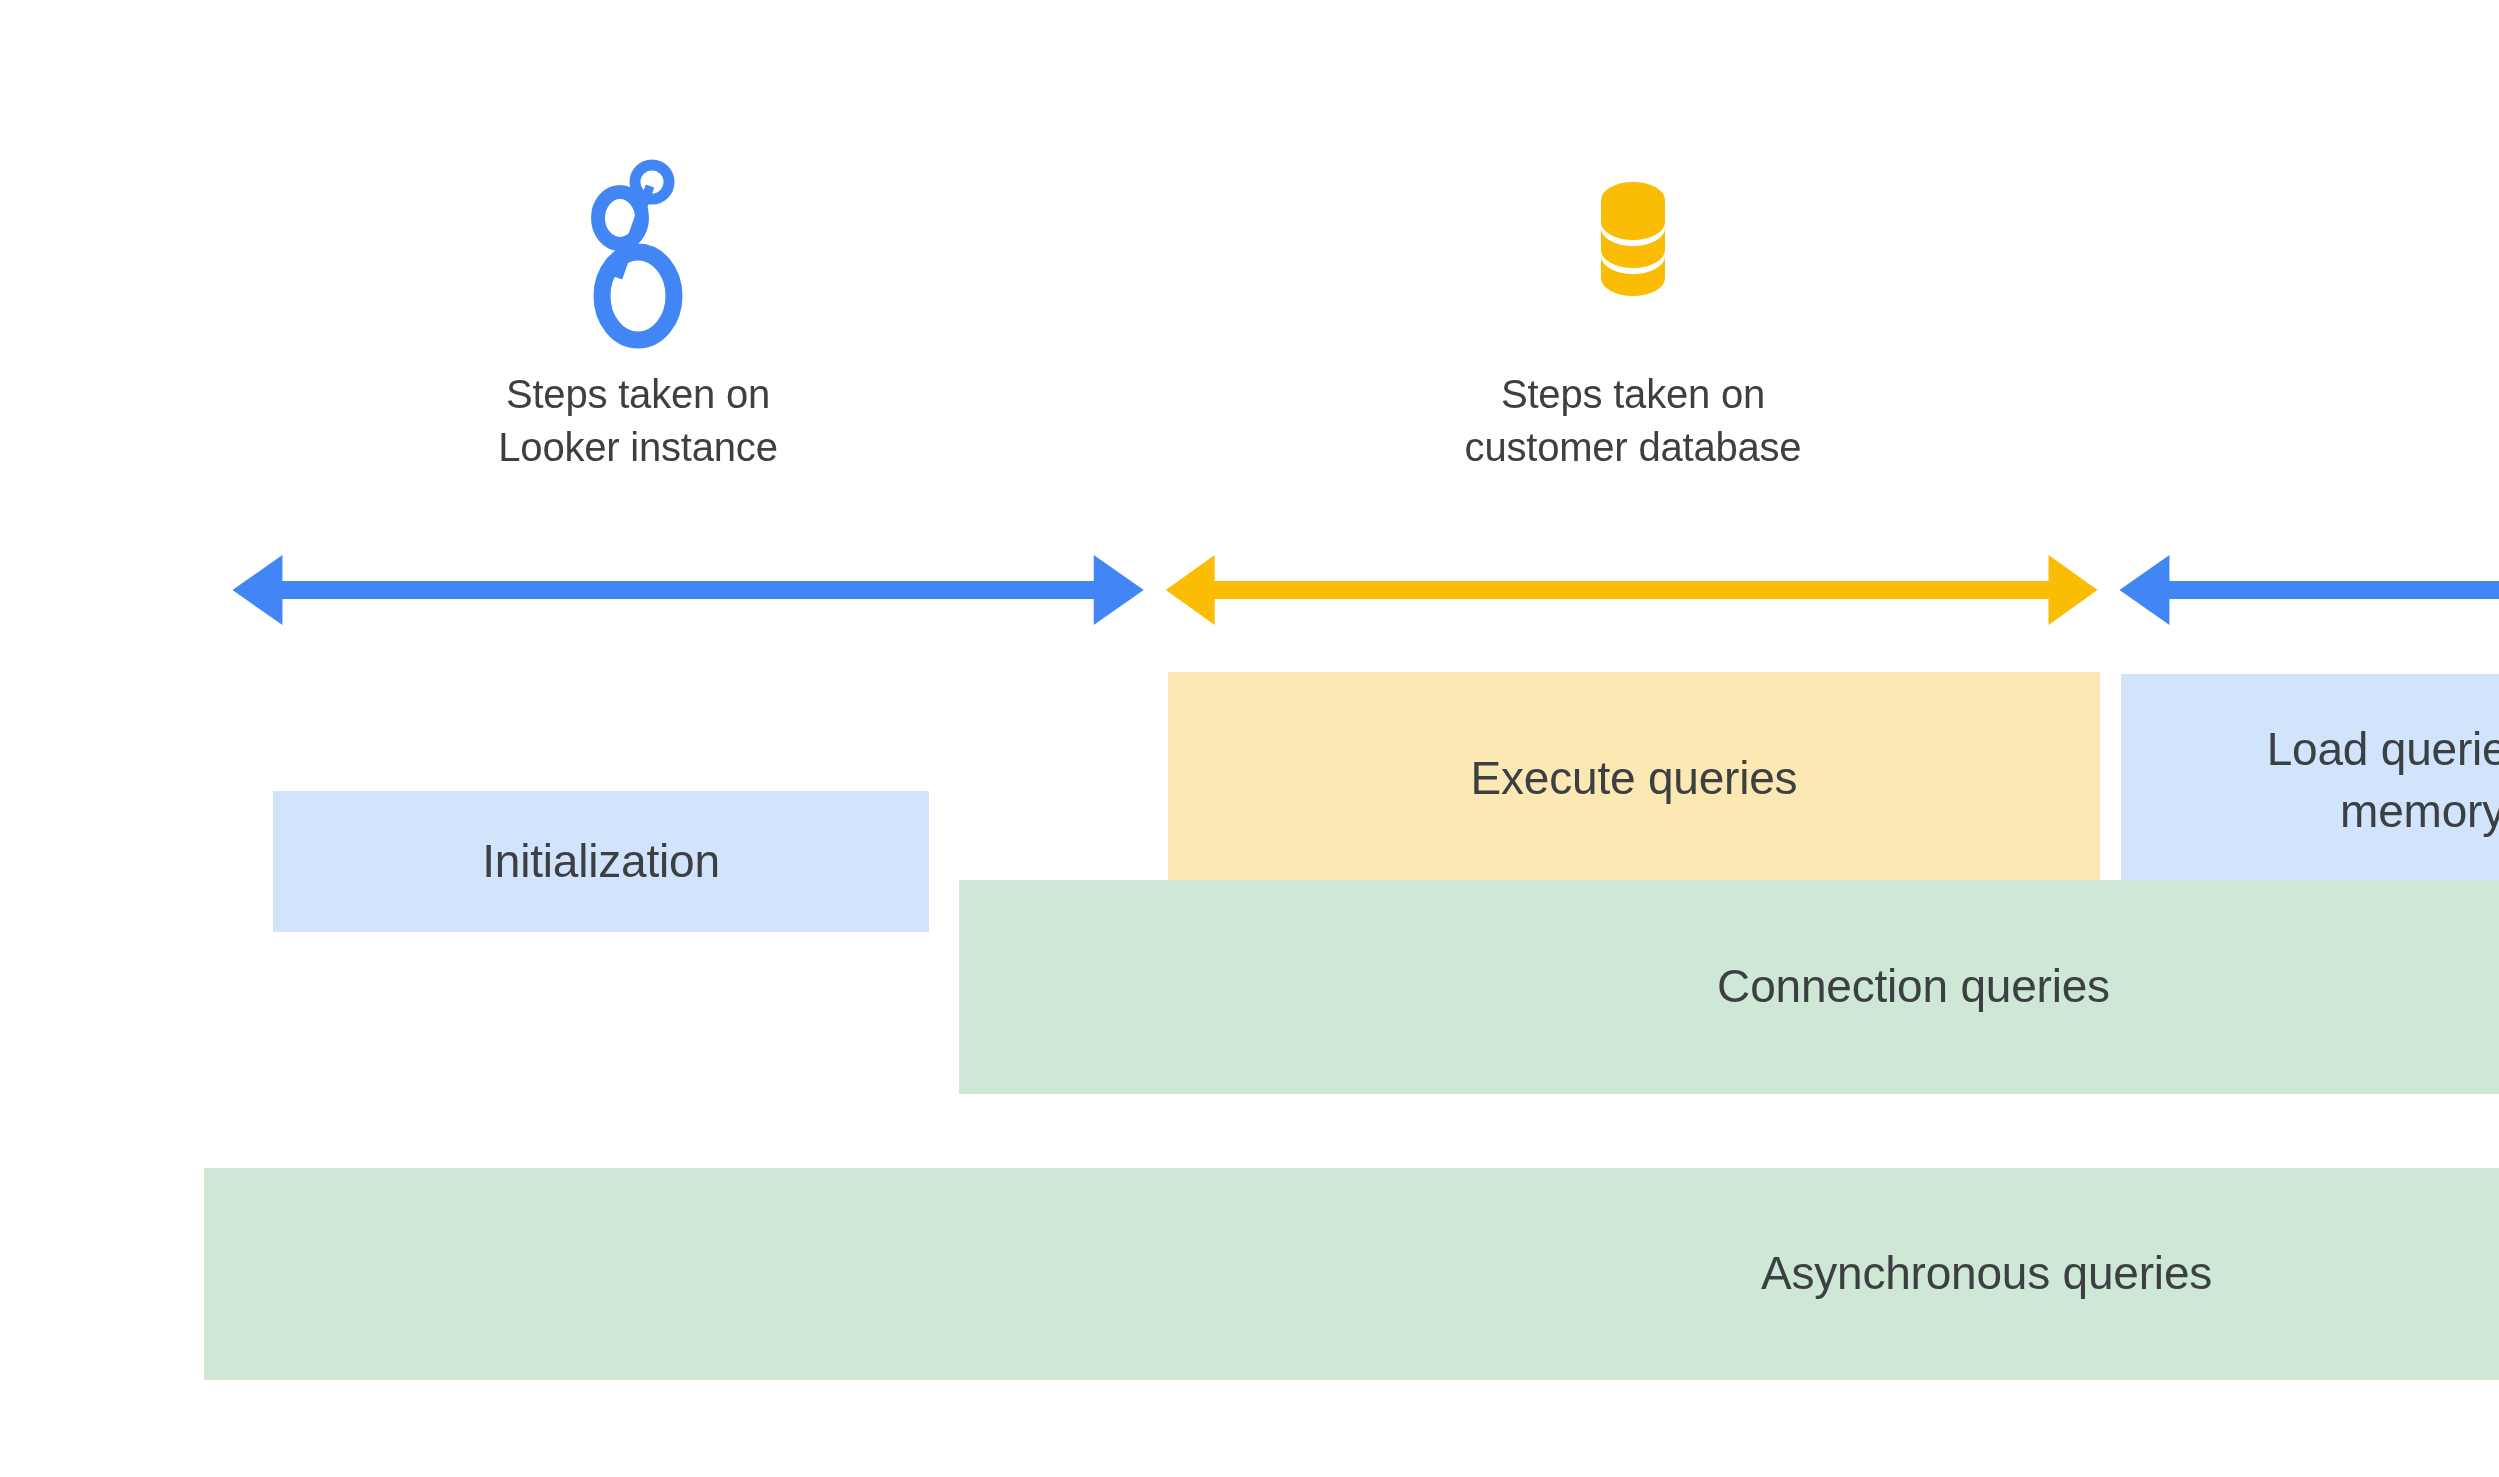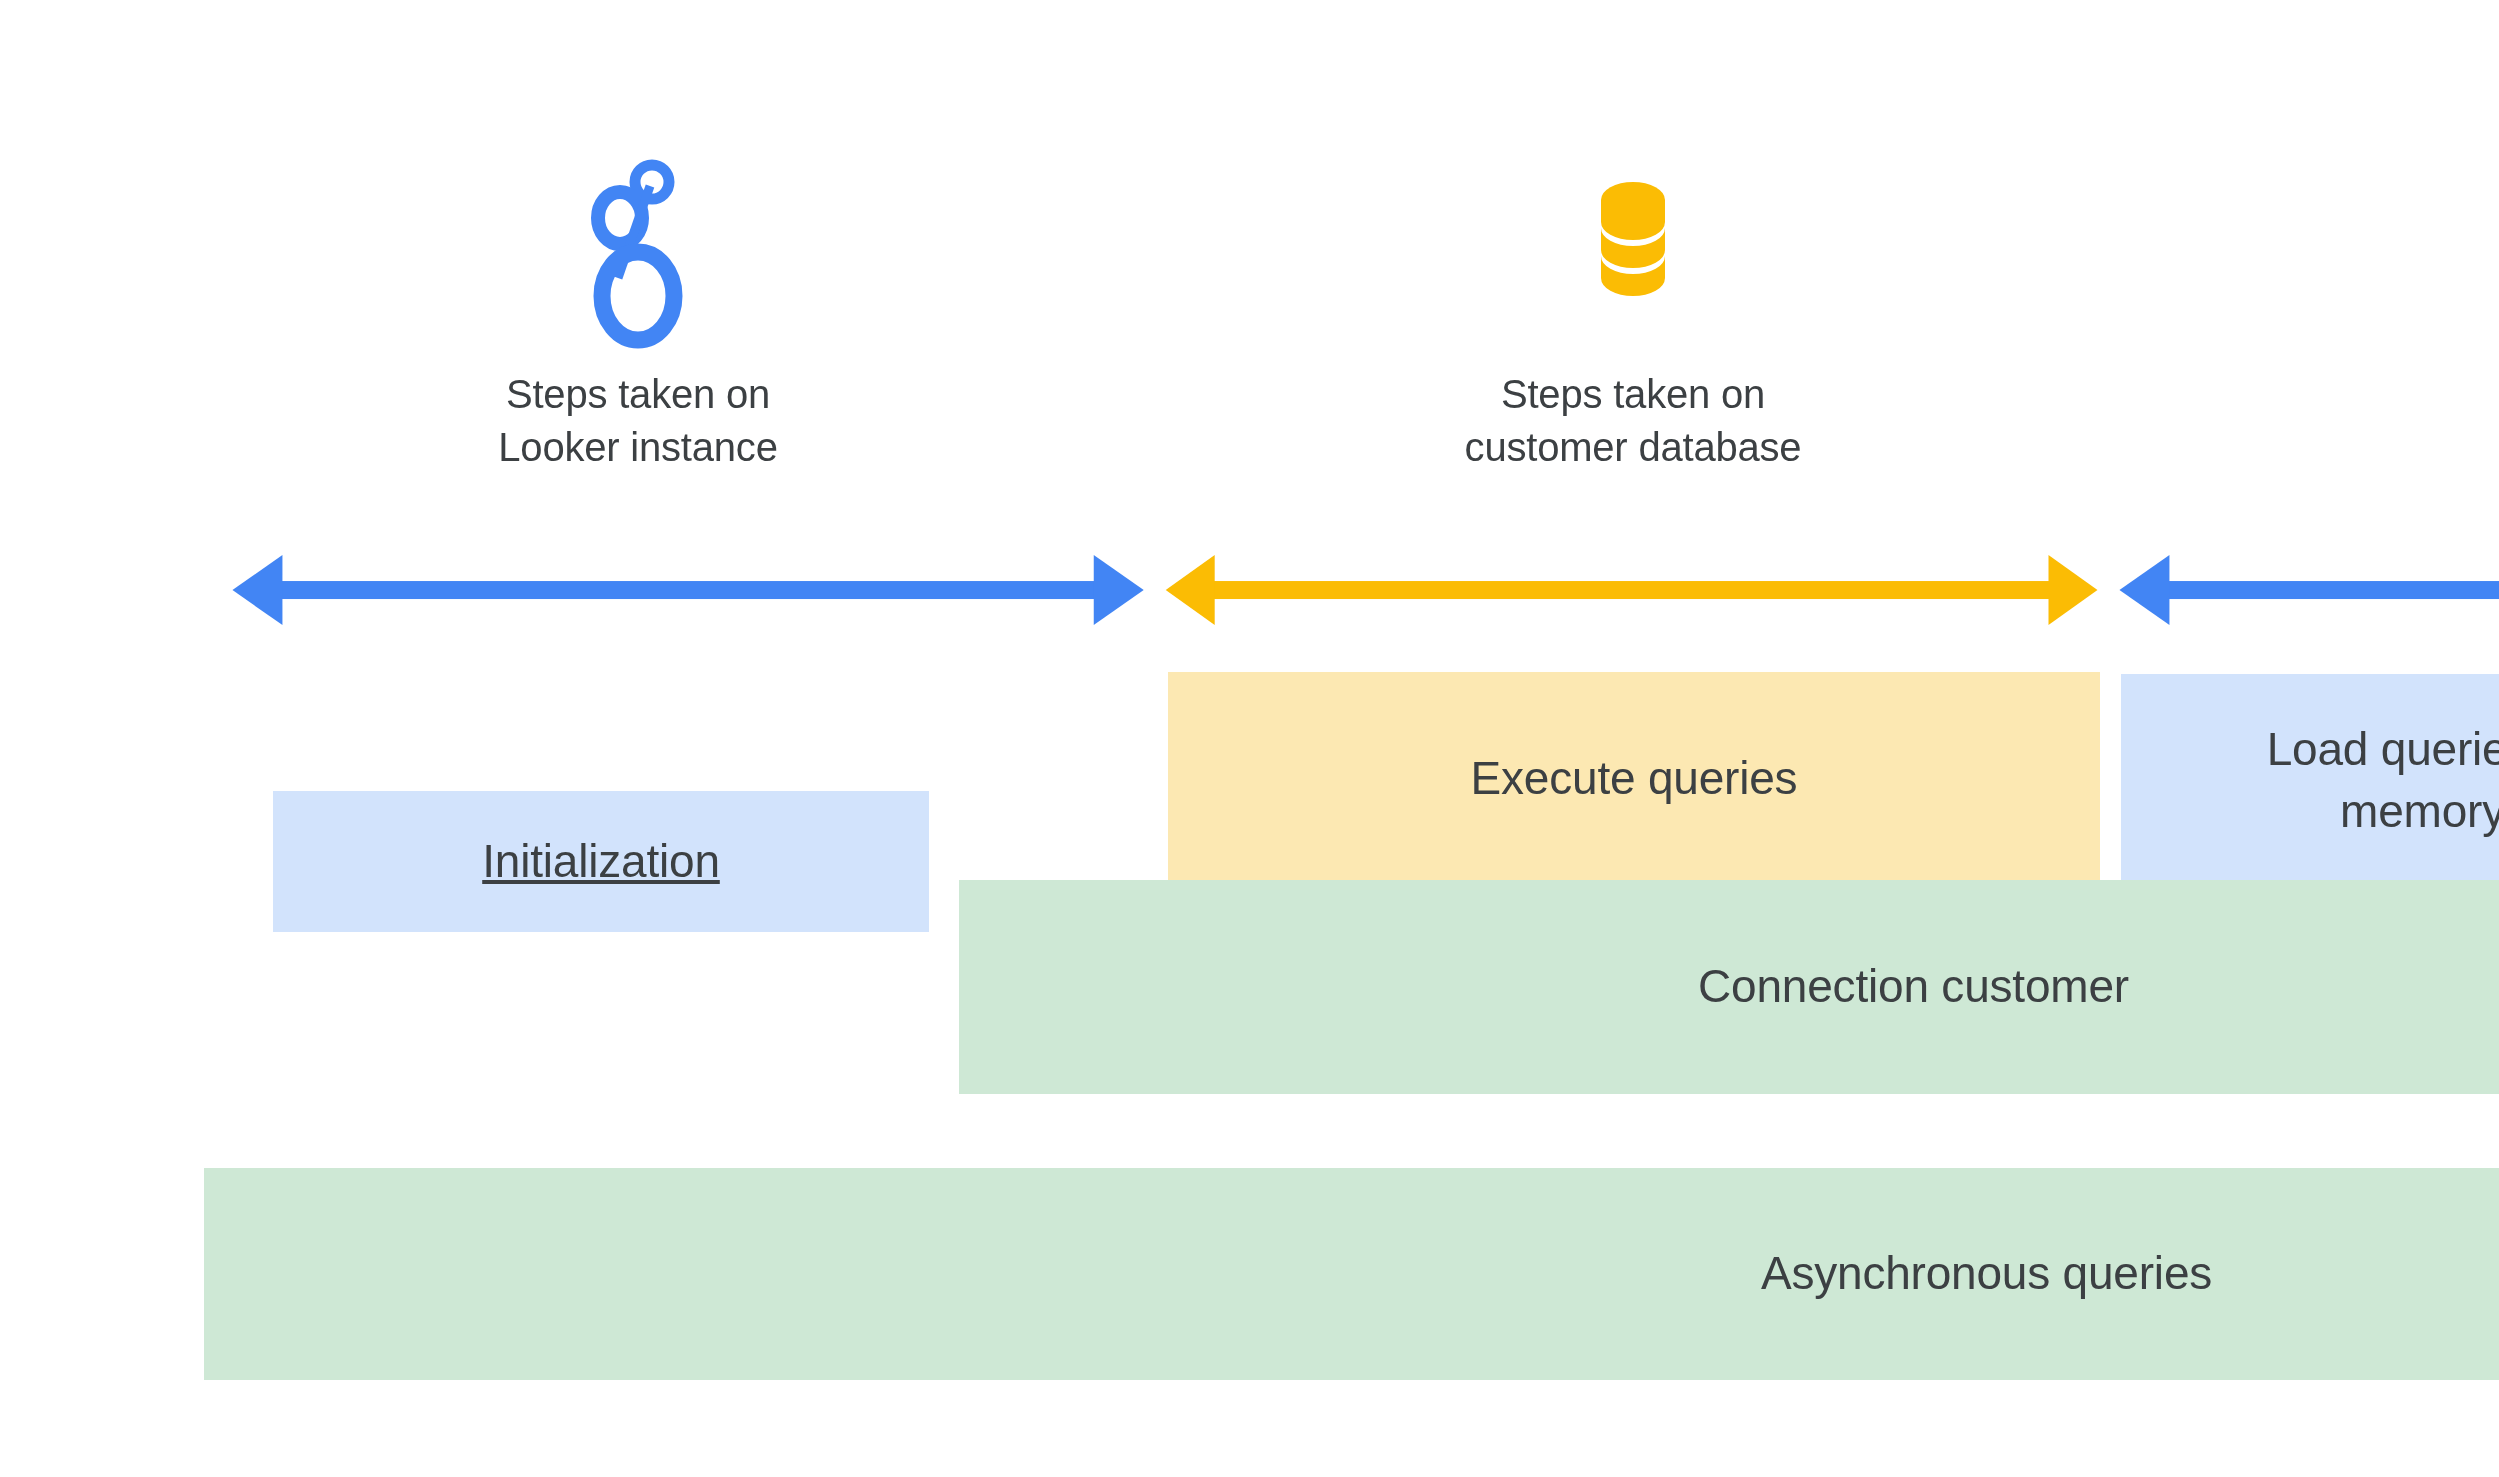--- a/index.html
+++ b/index.html
@@ -129,26 +129,26 @@
 
   <div class="box box-amber" style="left:1168px; top:672px; width:932px; height:214px;">
     <span>Execute queries</span>
   </div>
 
   <div class="box box-blue" style="left:2121px; top:674px; width:603px; height:214px;">
     <span>Load queries in
 memory</span>
   </div>
 
-  <div class="box box-blue" style="left:273px; top:791px; width:656px; height:141px;text-decoration:underline;">
+  <div class="box box-blue" style="left:273px; top:791px; width:656px; height:141px;">
     <span>Initialization</span>
   </div>
 
   <div class="box box-green" style="left:959px; top:880px; width:1909px; height:214px;">
-    <span>Connection customer</span>
+    <span>Connection queries</span>
   </div>
 
   <div class="box box-green" style="left:204px; top:1168px; width:3565px; height:212px;">
     <span>Asynchronous queries</span>
   </div>
 
 </div>
 
 
 </body></html>

